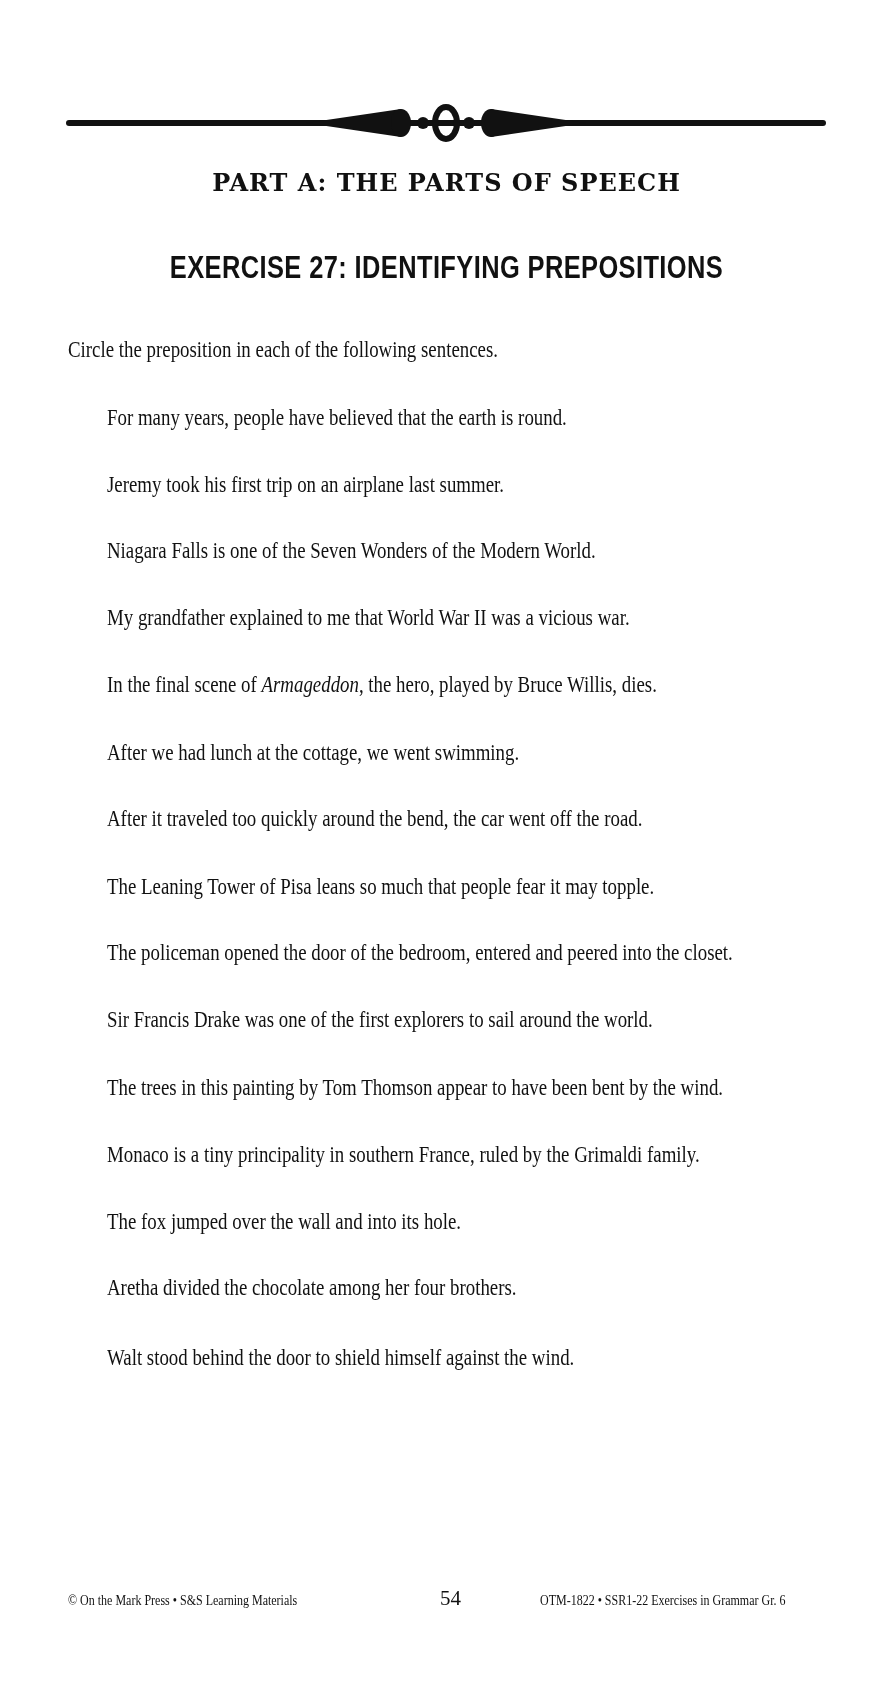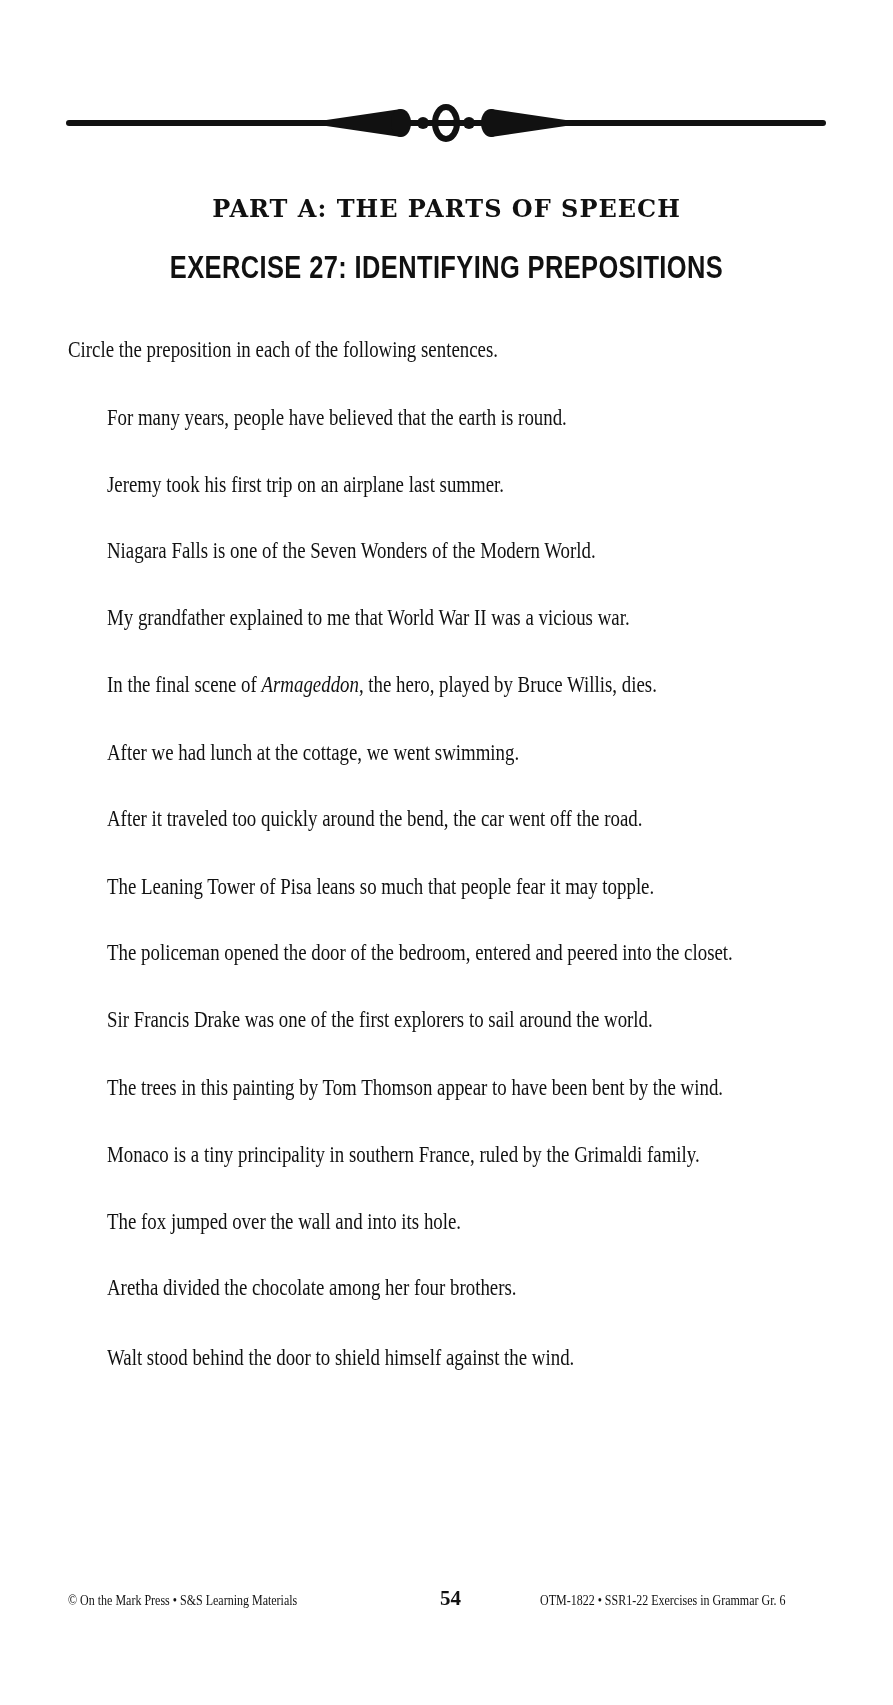--- a/index.html
+++ b/index.html
@@ -1,24 +1,24 @@
 <!DOCTYPE html>
 <html><head>
 <meta charset="utf-8">
 <style>
   html, body { margin:0; padding:0; background:#fff; }
   body { width:893px; height:1705px; position:relative; overflow:hidden; color:#111; font-family:"Liberation Serif", serif; }
   .ornament { position:absolute; left:66px; top:98px; width:760px; height:50px; }
-  .part-title { position:absolute; left:0; width:893px; top:194px; text-align:center; font-family:"DejaVu Serif", serif; font-weight:bold; font-size:24px; letter-spacing:1px; color:#111; }
+  .part-title { position:absolute; left:0; width:893px; top:168px; text-align:center; font-family:"DejaVu Serif", serif; font-weight:bold; font-size:24px; letter-spacing:1px; color:#111; }
   .ex-title { position:absolute; left:0; width:893px; top:250px; text-align:center; font-family:"Liberation Sans", sans-serif; font-weight:bold; font-size:31px; transform:scaleX(0.82); letter-spacing:0.5px; }
   .instr { position:absolute; left:68px; top:337px; font-size:23px; transform-origin:left; transform:scaleX(0.82); white-space:nowrap; }
   .item { position:absolute; left:0; white-space:nowrap; font-size:23px; }
   .txt { position:absolute; left:107px; transform-origin:left; transform:scaleX(0.82); }
   .footer { position:absolute; top:1592px; font-size:15px; white-space:nowrap; transform-origin:left; transform:scaleX(0.8); }
-  .pageno { position:absolute; top:1586px; left:440px; font-size:21px;font-weight:bold; }
+  .pageno { position:absolute; top:1586px; left:440px; font-size:21px; }
 </style>
 </head>
 <body>
 
 <svg class="ornament" viewBox="0 0 760 50">
   <rect x="0" y="22" width="760" height="6" rx="3" fill="#111"></rect>
   <polygon points="240,25 335,11 342,25 335,39" fill="#111"></polygon>
   <ellipse cx="335" cy="25" rx="10" ry="14" fill="#111"></ellipse>
   <circle cx="357" cy="25" r="6" fill="#111"></circle>
   <ellipse cx="380" cy="25" rx="11" ry="16" fill="none" stroke="#111" stroke-width="6"></ellipse>

